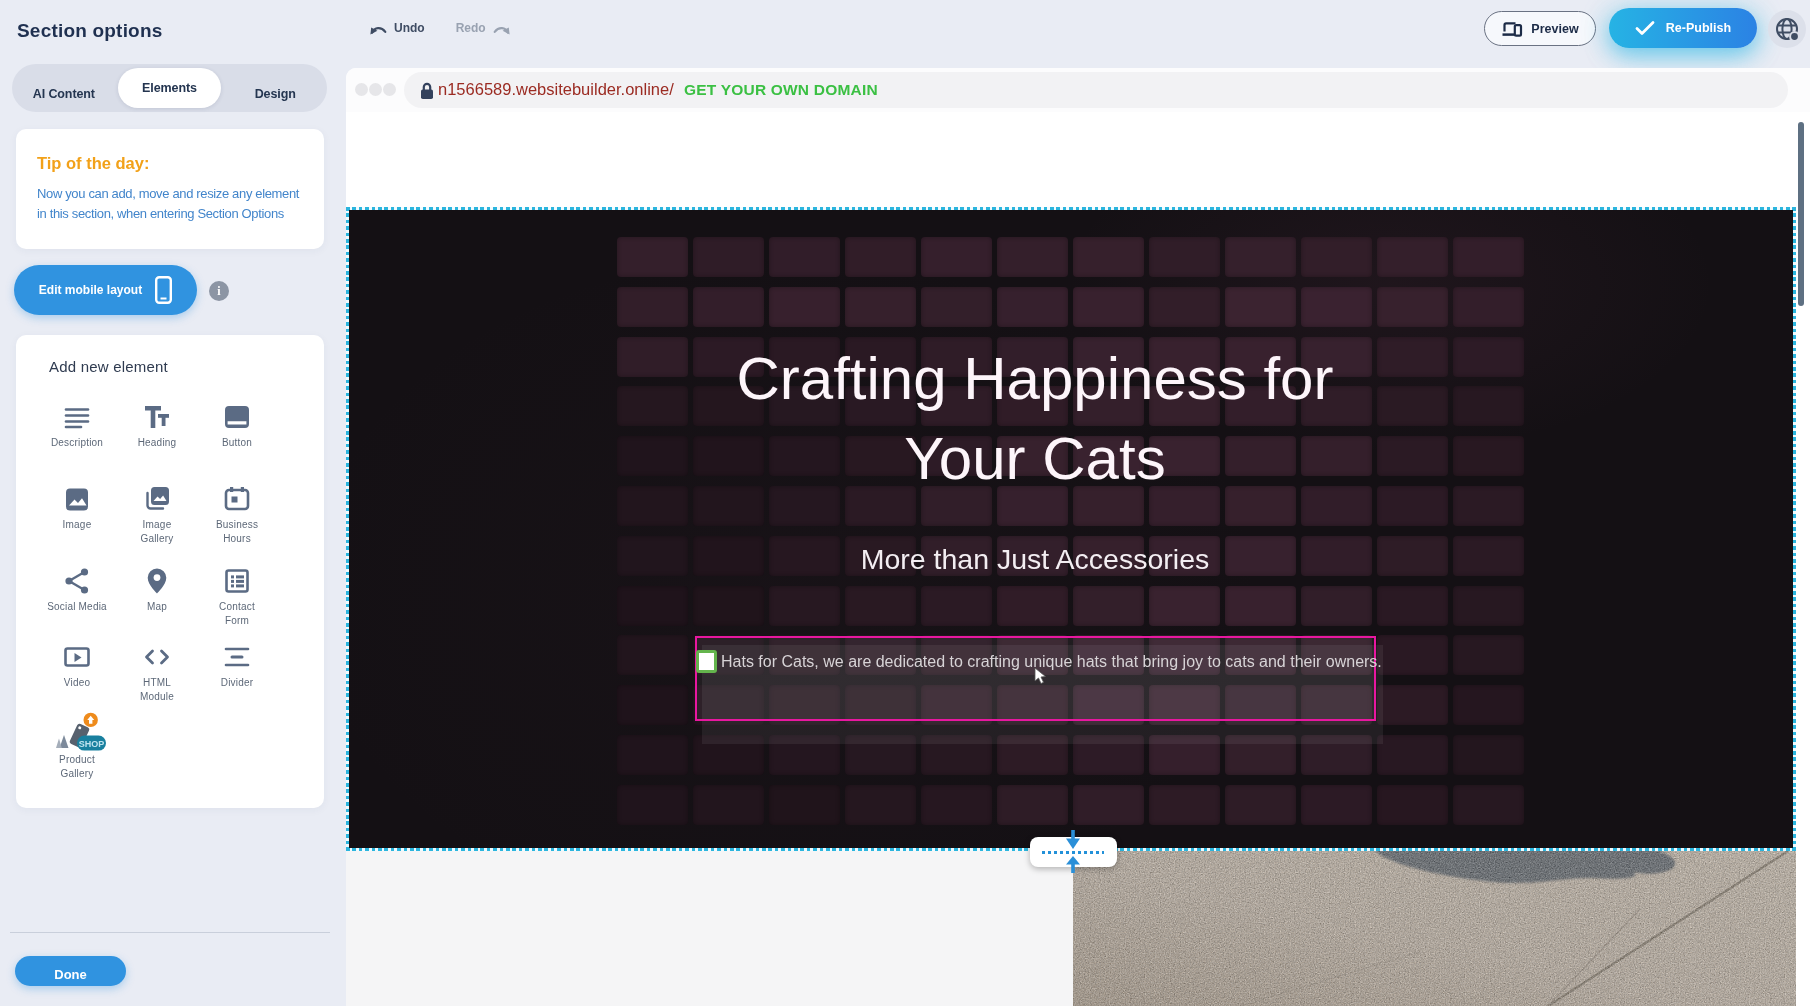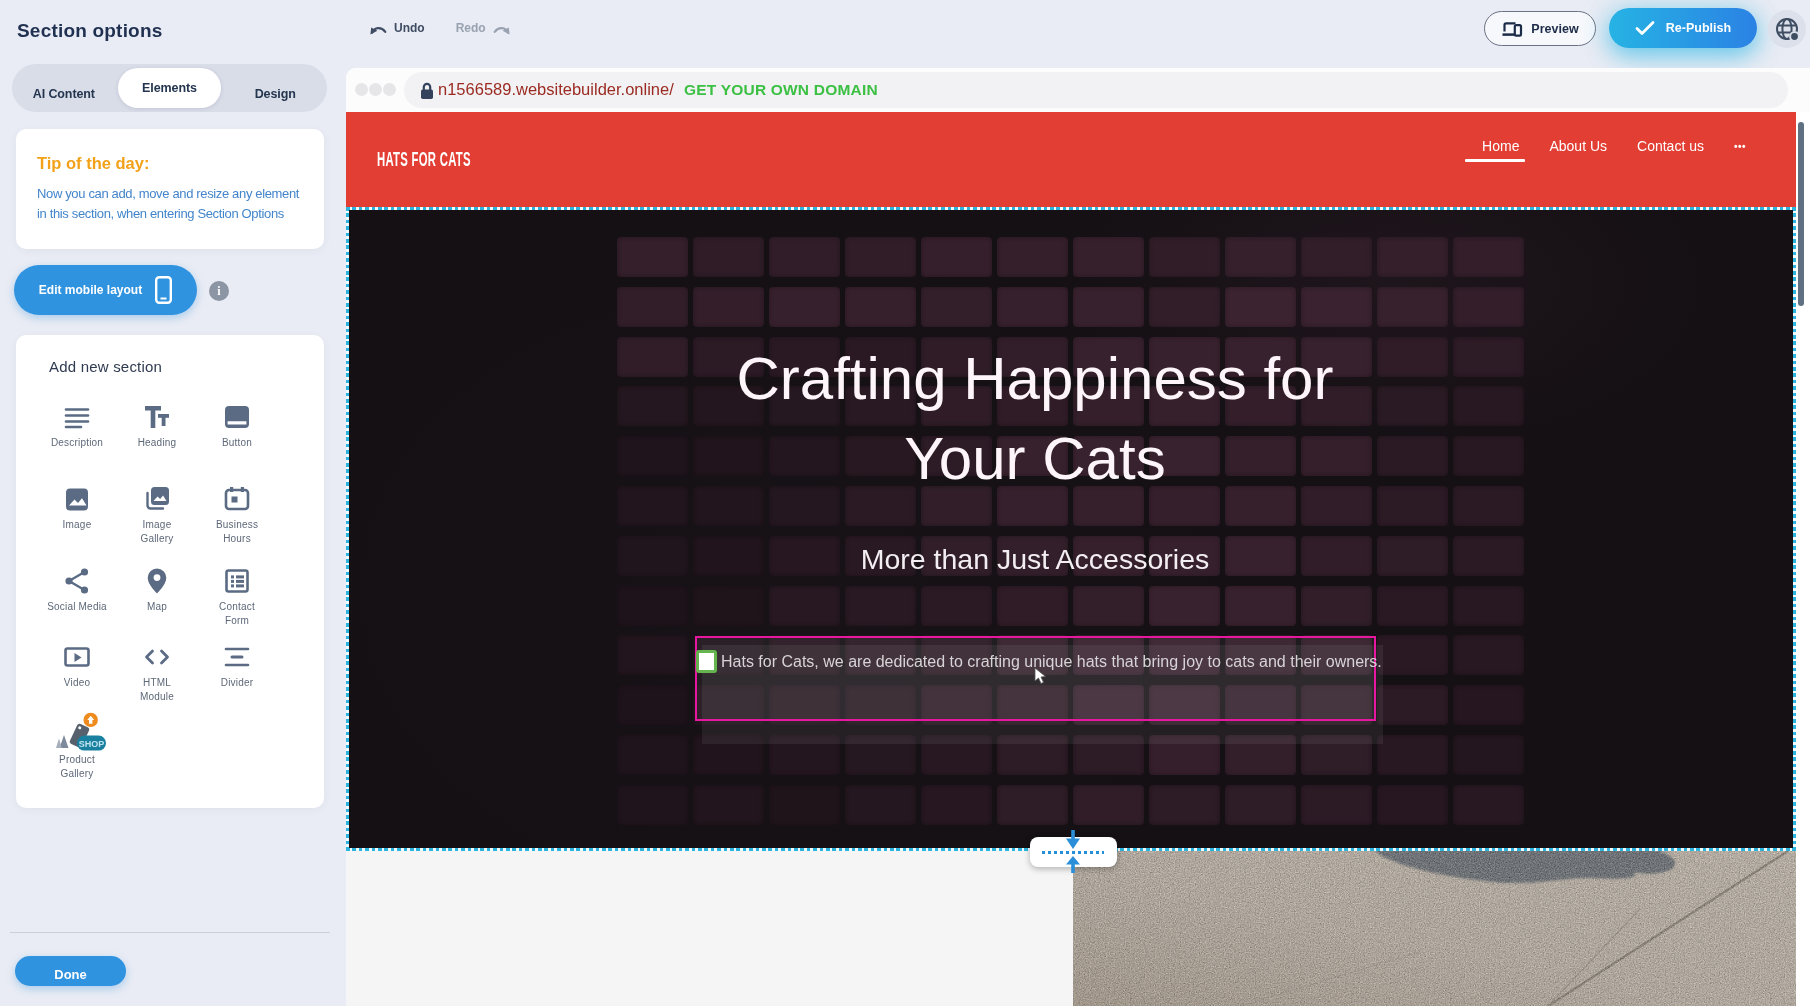--- a/index.html
+++ b/index.html
@@ -118,21 +118,21 @@
 <div class="abs btn-mobile">
   <span>Edit mobile layout</span>
   <svg width="17" height="28" viewBox="0 0 17 28">
       <rect x="1.2" y="1.2" width="14.6" height="25.6" rx="3" fill="none" stroke="#fff" stroke-width="2.4"></rect>
       <path d="M5.5 22.5 h6" stroke="#fff" stroke-width="2"></path>
     </svg>
 </div>
 <div class="abs info-circle">i</div>
 
 <div class="abs elem-card"></div>
-<div class="abs elem-title">Add new section</div>
+<div class="abs elem-title">Add new element</div>
 <div class="eitem" style="left:37px;top:402px;">
     <div class="eicon">
       <svg width="30" height="30" viewBox="0 0 30 30">
         <g stroke="#5b6b84" stroke-width="2.6" stroke-linecap="round">
           <path d="M4 7.5 h22"></path>
           <path d="M4 13.5 h22"></path>
           <path d="M4 19.5 h22"></path>
           <path d="M4 25 h15"></path>
         </g>
       </svg>
@@ -287,30 +287,20 @@
   <div class="dot" style="left:23px; top:15px;"></div>
   <div class="dot" style="left:37px; top:15px;"></div>
   <div class="urlpill"></div>
   <svg class="abs" style="left:73px; top:14px;" width="16" height="18" viewBox="0 0 16 18">
       <rect x="2" y="7.5" width="12" height="9.5" rx="1.8" fill="#33415c"></rect>
       <path d="M4.8 8 V5 a3.2 3.2 0 0 1 6.4 0 V8" fill="none" stroke="#33415c" stroke-width="2.2"></path>
     </svg>
   <div class="urltext">n1566589.websitebuilder.online/</div>
   <div class="domain">GET YOUR OWN DOMAIN</div>
 
-  <div class="redhead">
-    <div class="logo">HATS&nbsp;FOR&nbsp;CATS</div>
-    <div class="nav">
-      <span>Home</span>
-      <span>About Us</span>
-      <span>Contact us</span>
-      <span class="navdots" style="font-size:10px; letter-spacing:0.5px; line-height:17px;">•••</span>
-    </div>
-    <div style="position:absolute; left:1119px; top:47px; width:60px; height:2.5px; background:#fff; border-radius:1px;"></div>
-  </div>
 
   <div class="hero">
 <div class="cell" style="left:271px;top:30px;background:#341f2b"></div>
 <div class="cell" style="left:347px;top:30px;background:#2f1c27"></div>
 <div class="cell" style="left:423px;top:30px;background:#311d29"></div>
 <div class="cell" style="left:499px;top:30px;background:#311d28"></div>
 <div class="cell" style="left:575px;top:30px;background:#351f2c"></div>
 <div class="cell" style="left:651px;top:30px;background:#341f2b"></div>
 <div class="cell" style="left:727px;top:30px;background:#36202c"></div>
 <div class="cell" style="left:803px;top:30px;background:#301d28"></div>

